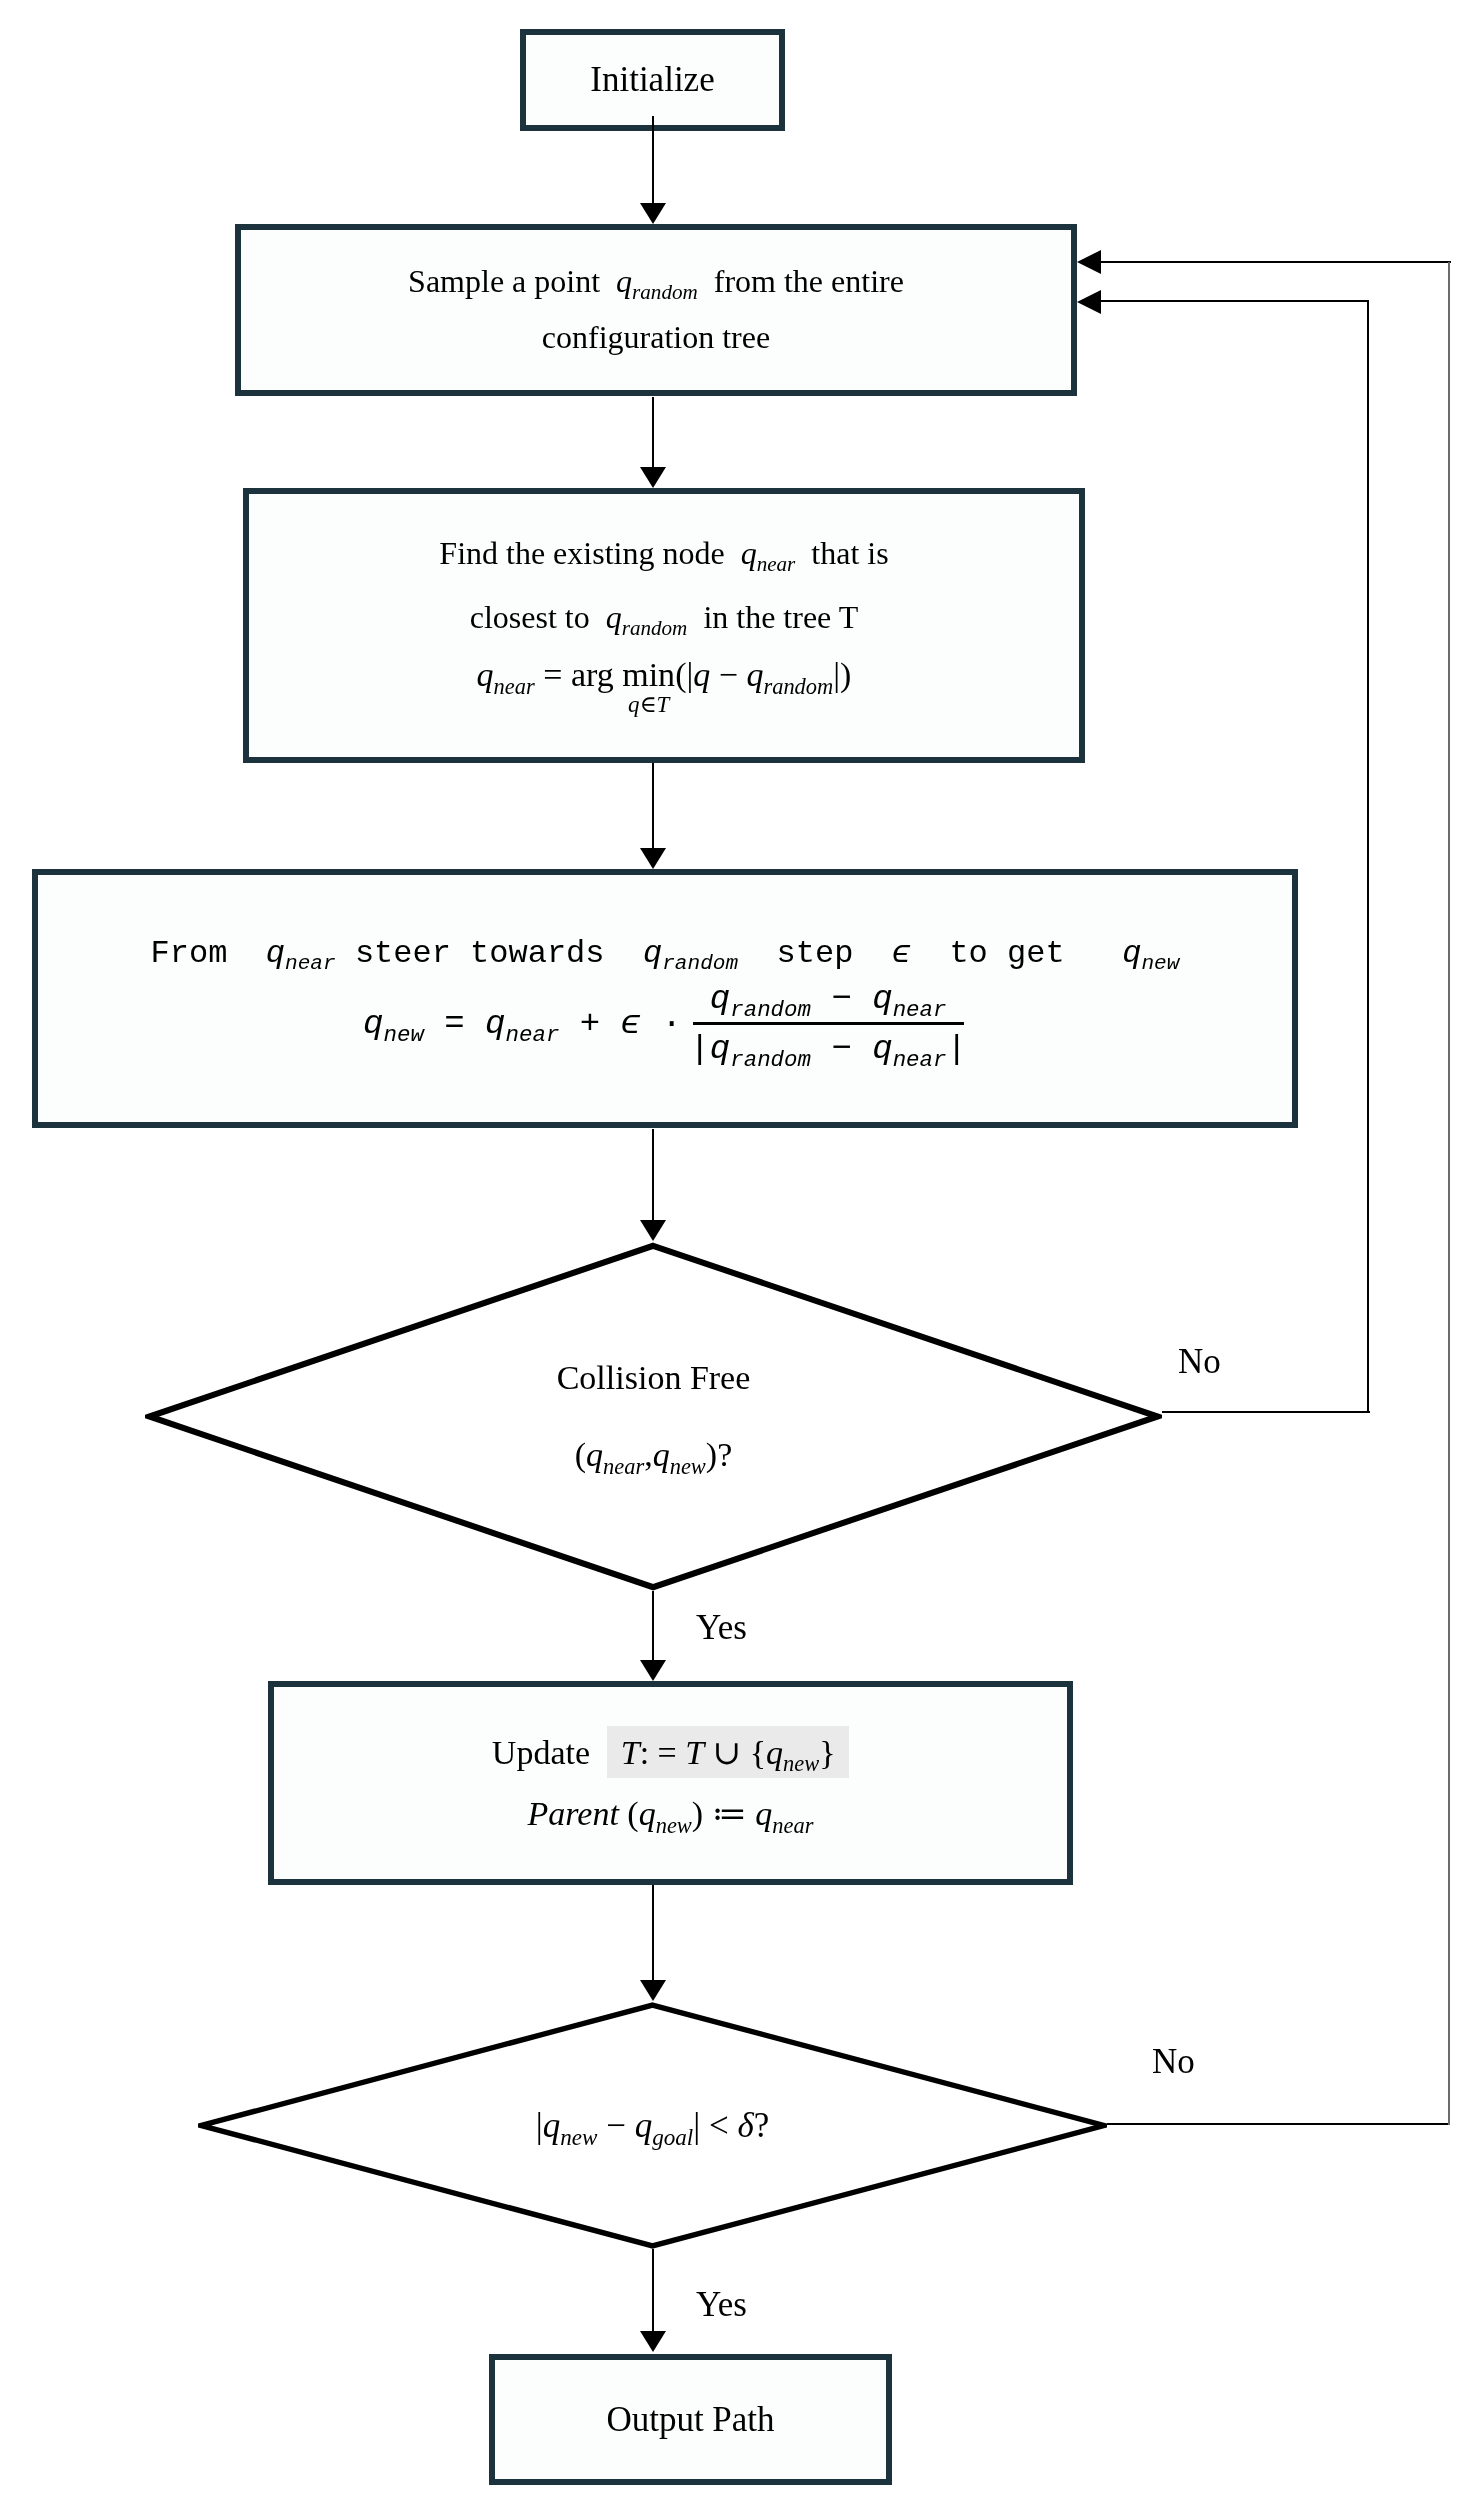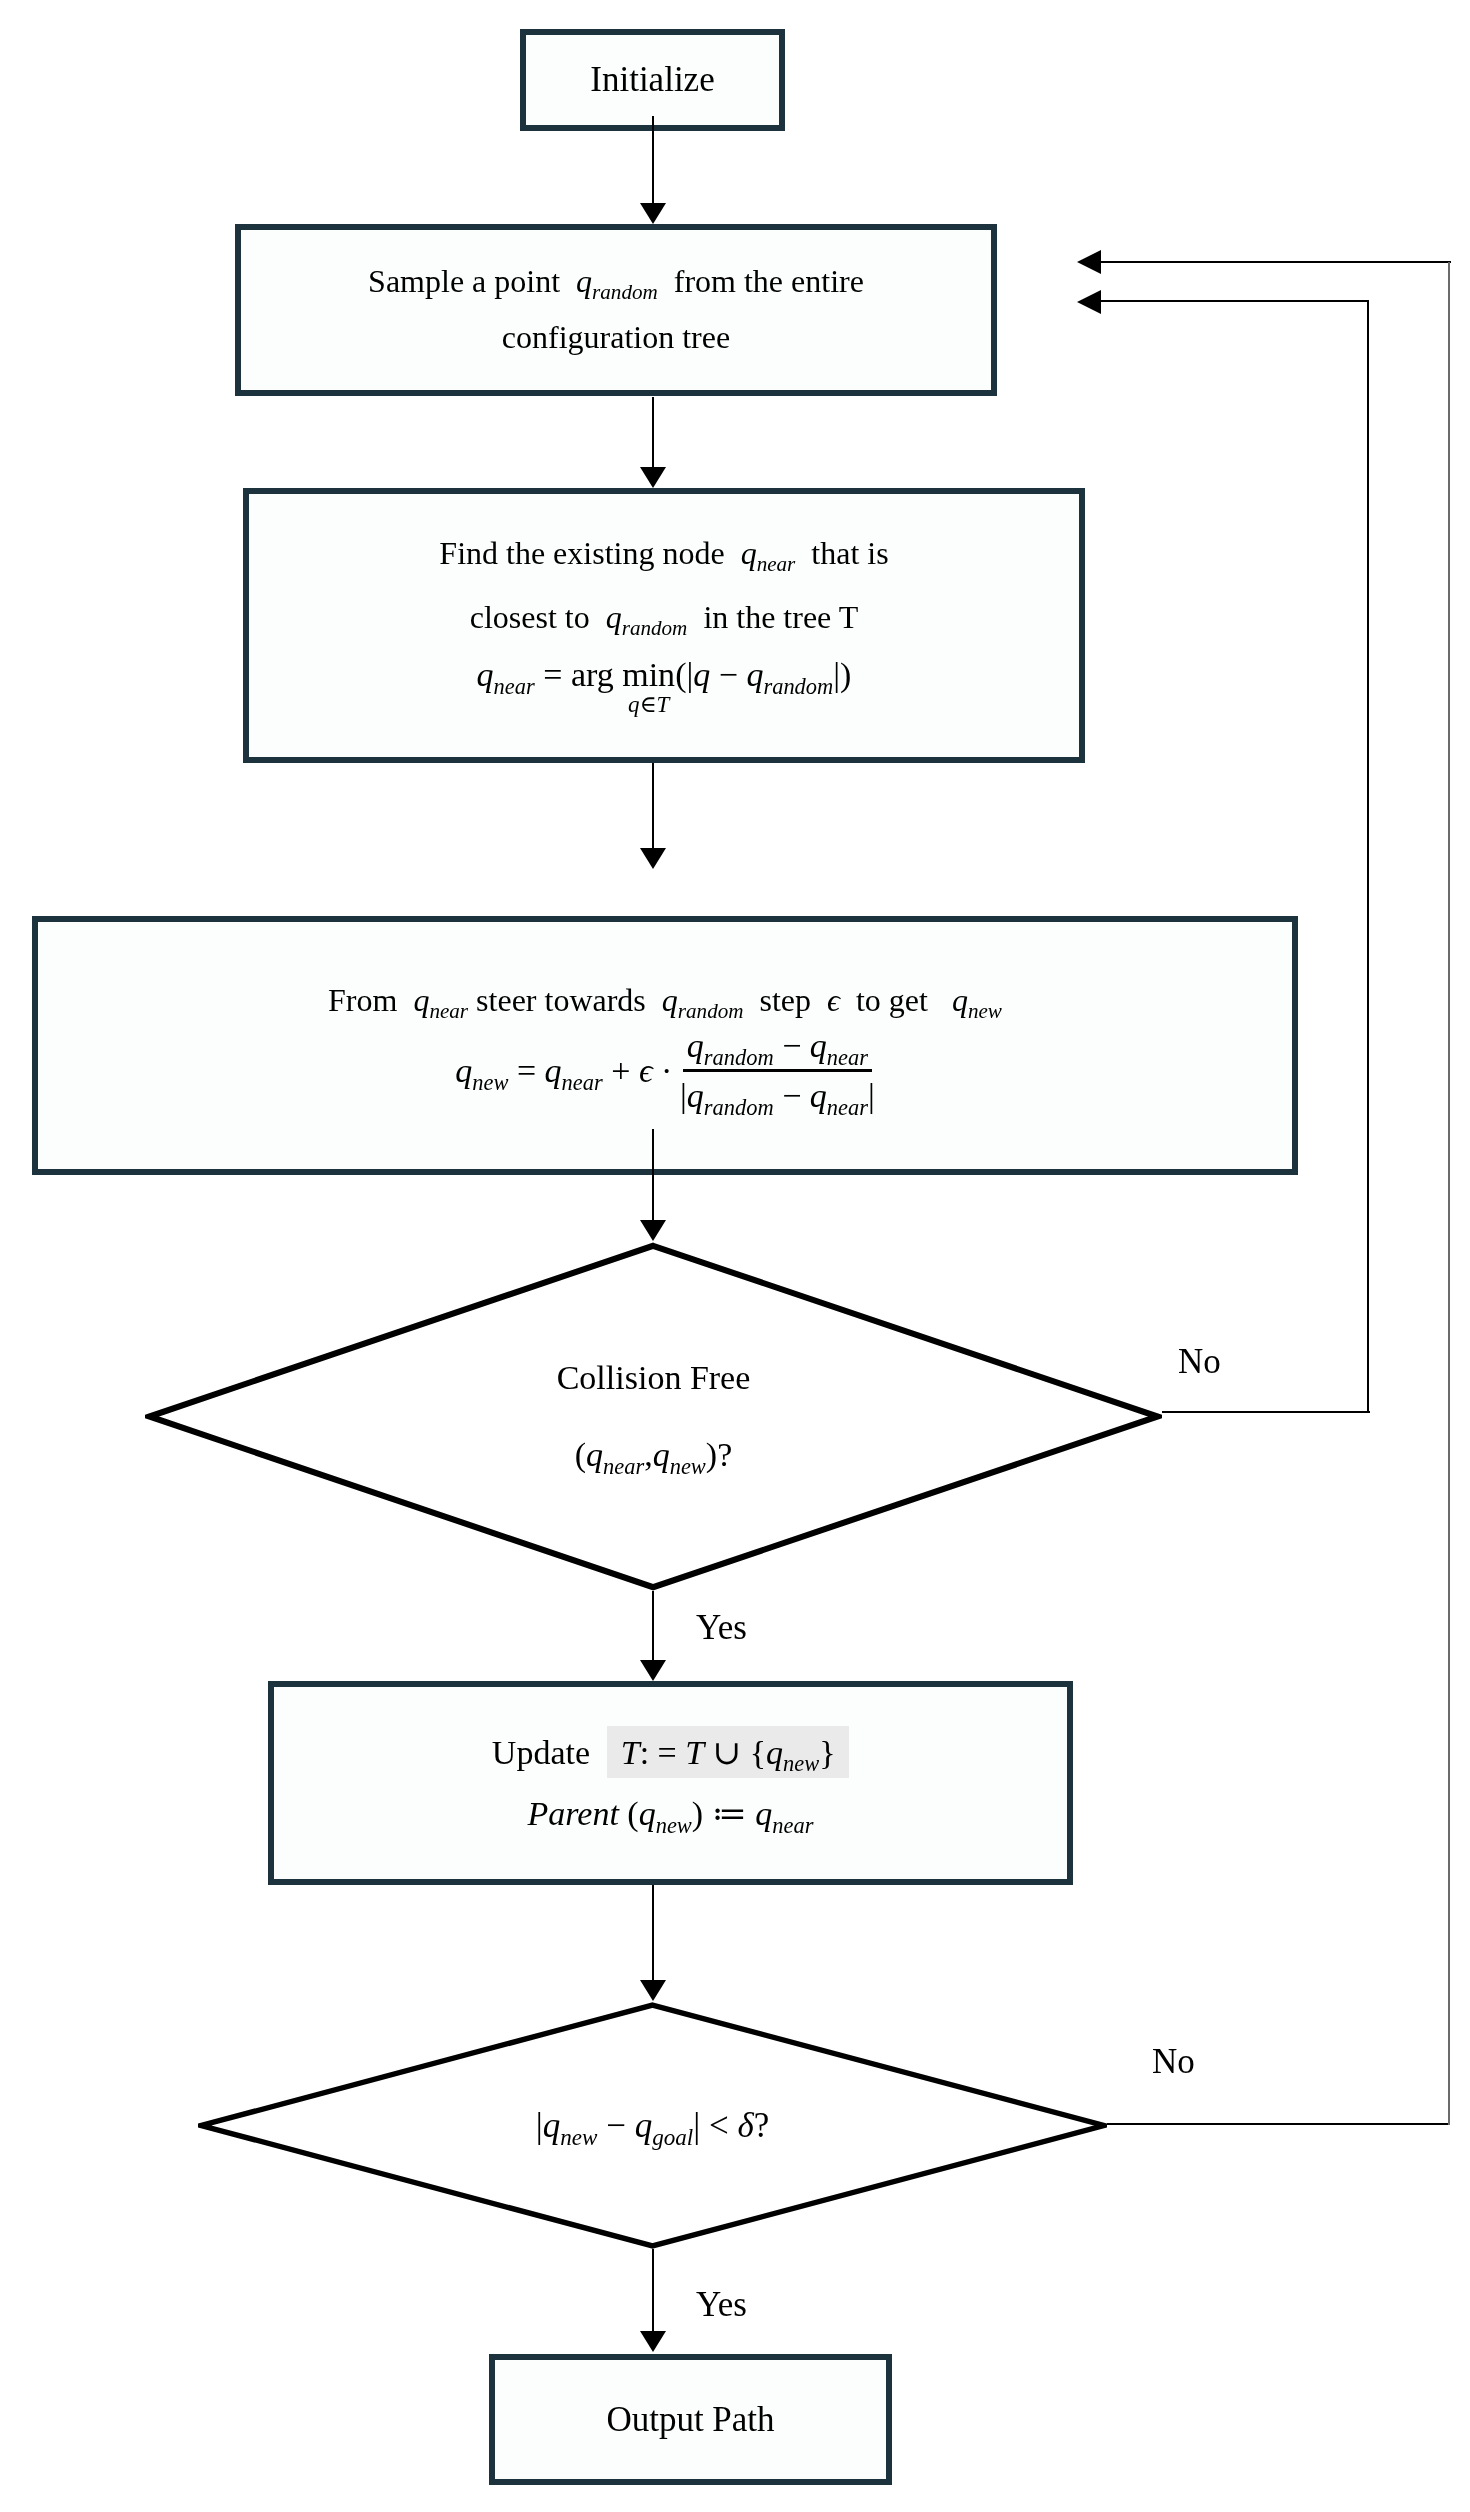--- a/index.html
+++ b/index.html
@@ -37,21 +37,21 @@
 
 <div class="canvas">
 
   <div class="node" style="left:520px;top:29px;width:265px;height:102px;">
     <div class="pre t46">Initialize</div>
   </div>
 
   <div class="vline" style="left:652px;top:116px;height:88px;"></div>
   <div class="arr-down" style="left:640px;top:203px;"></div>
 
-  <div class="node" style="left:235px;top:224px;width:762px;height:172px;gap:6.1px;">
+  <div class="node" style="left:235px;top:224px;width:842px;height:172px;gap:6.1px;">
     <div class="pre t42">Sample a point  <i>q</i><sub>random</sub>  from the entire</div>
     <div class="pre t42">configuration tree</div>
   </div>
 
   <div class="arr-left" style="left:1077px;top:250px;"></div>
   <div class="hline" style="left:1100px;top:261px;width:351px;"></div>
   <div class="arr-left" style="left:1077px;top:290px;"></div>
   <div class="hline" style="left:1100px;top:300px;width:269px;"></div>
 
   <div class="vline" style="left:652px;top:397px;height:72px;"></div>
@@ -63,21 +63,21 @@
     <div class="formula-row" style="margin-bottom:27.5px;">
       <span class="pre"><i>q</i><sub>near</sub> = arg </span>
         <span class="minstack"><span>min</span><span class="under"><i>q</i>∈<i>T</i></span></span>
         <span class="pre">(|<i>q</i> − <i>q</i><sub>random</sub>|)</span>
     </div>
   </div>
 
   <div class="vline" style="left:652px;top:763px;height:87px;"></div>
   <div class="arr-down" style="left:640px;top:848px;"></div>
 
-  <div class="node" style="left:32px;top:916px;width:1266px;height:259px;gap:1px;">
+  <div class="node" style="left:32px;top:869px;width:1266px;height:259px;gap:1px;font-family:Liberation Mono, monospace;">
     <div class="pre t42">From  <i>q</i><sub>near</sub> steer towards  <i>q</i><sub>random</sub>  step  <i>ϵ</i>  to get   <i>q</i><sub>new</sub></div>
     <div class="formula-row">
       <span class="pre"><i>q</i><sub>new</sub> = <i>q</i><sub>near</sub> + <i>ϵ</i> ·</span>
       <span class="frac">
         <span class="pre"><i>q</i><sub>random</sub> − <i>q</i><sub>near</sub></span>
         <span class="bar"></span>
         <span class="pre">|<i>q</i><sub>random</sub> − <i>q</i><sub>near</sub>|</span>
       </span>
     </div>
   </div>

